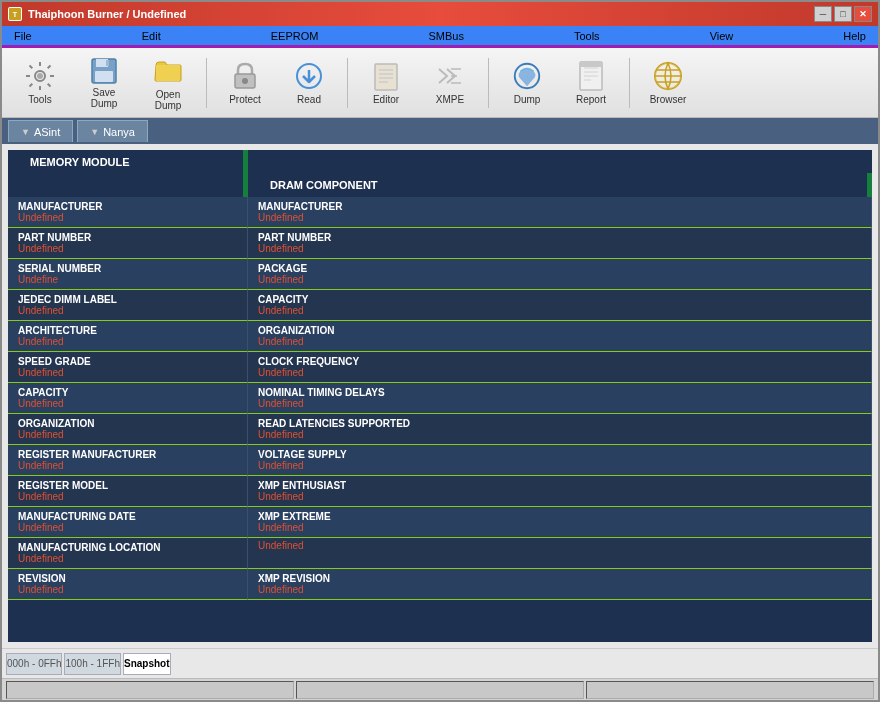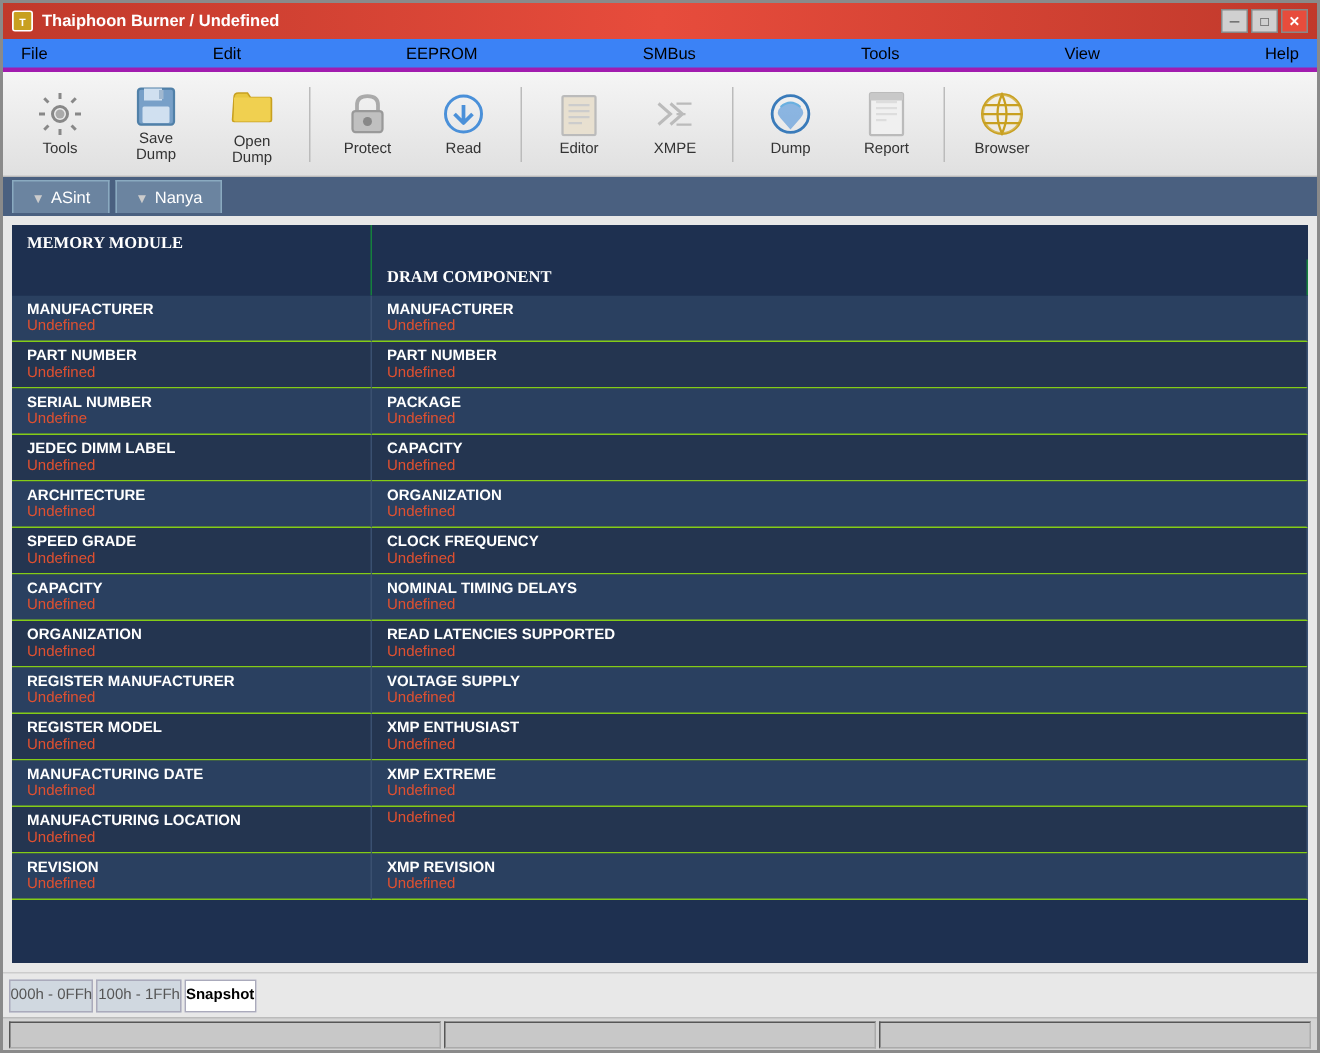--- a/index.html
+++ b/index.html
@@ -168,26 +168,25 @@
       flex: 1;
       overflow: hidden;
       display: flex;
       flex-direction: column;
     }
     .table-header {
       display: flex;
       background: #1e3050;
     }
     .col-header {
-      padding: 6px 10px;
+      padding: 6px 22px;
       color: white;
       font-weight: bold;
       font-size: 11px;
-      border-right: 1px solid #15803d;
-      font-family: Liberation Serif, serif;
+      border-right: 5px solid #15803d;
     }
     .col-left { width: 240px; flex-shrink: 0; }
     .col-right { flex: 1; margin-top: 23px; }
     .table-body {
       flex: 1;
       overflow-y: auto;
       overflow-x: hidden;
     }
     .table-row {
       display: flex;

